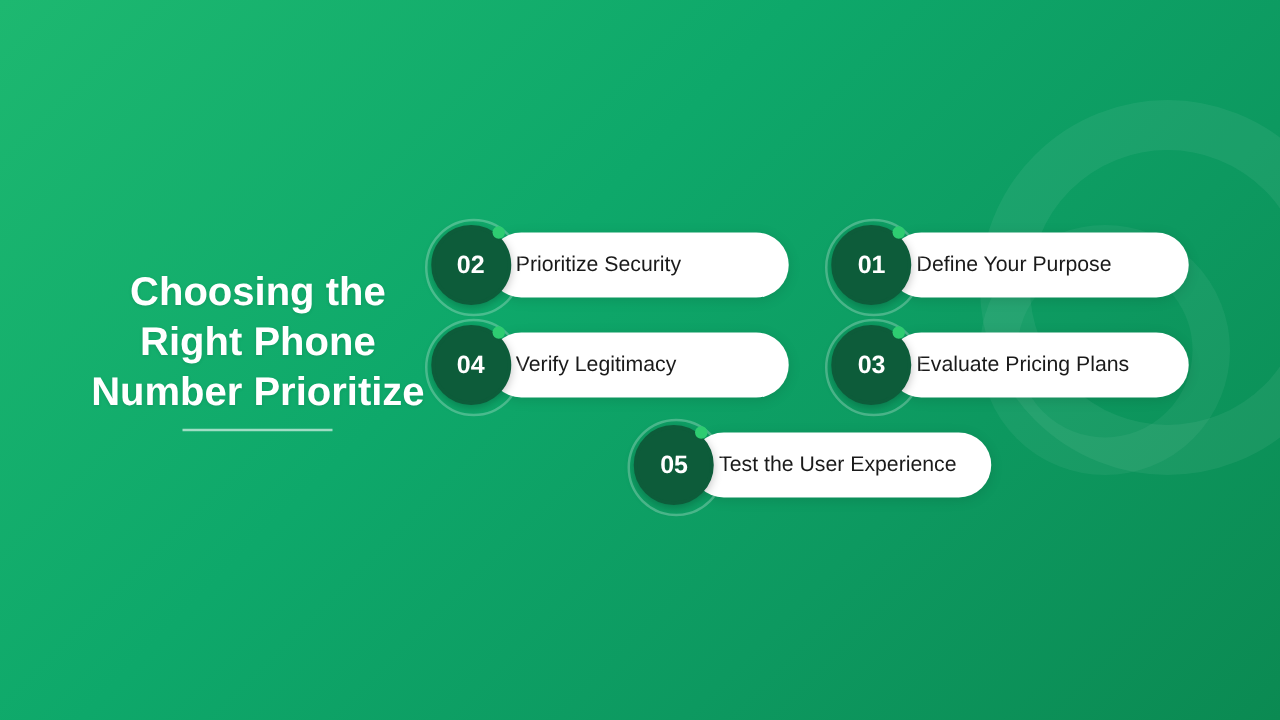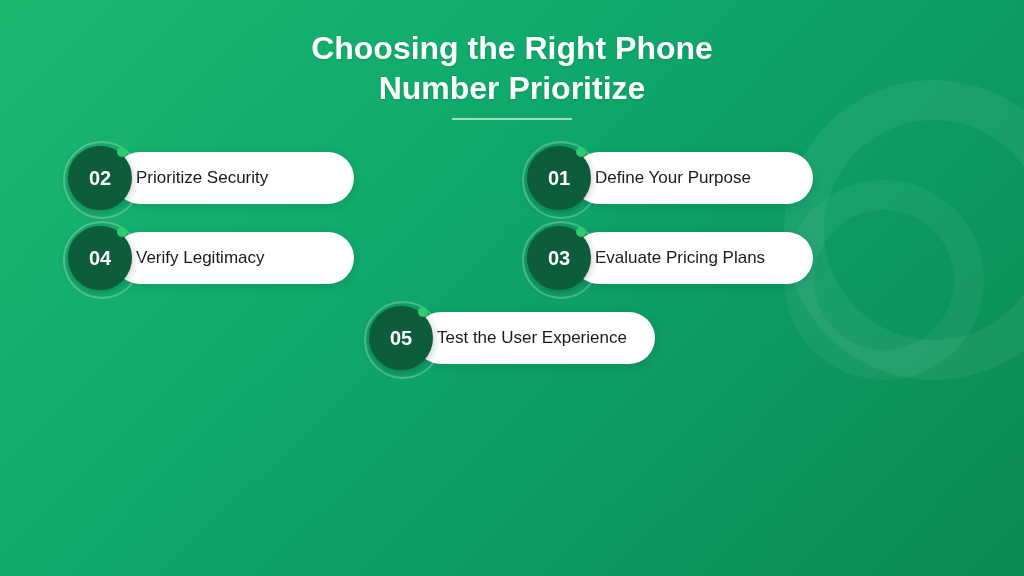--- a/index.html
+++ b/index.html
@@ -32,21 +32,21 @@
       border: 30px solid rgba(255,255,255,0.05);
       right: 40px;
       top: 180px;
       pointer-events: none;
     }
 
     .container {
       width: 100%;
       height: 100%;
       display: flex;
-      flex-direction: column;
+      flex-direction: row;
       align-items: center;
       padding: 28px 68px 20px;
       position: relative;
       z-index: 1;
     }
 
     .title-section {
       text-align: center;
       margin-bottom: 8px;
     }

